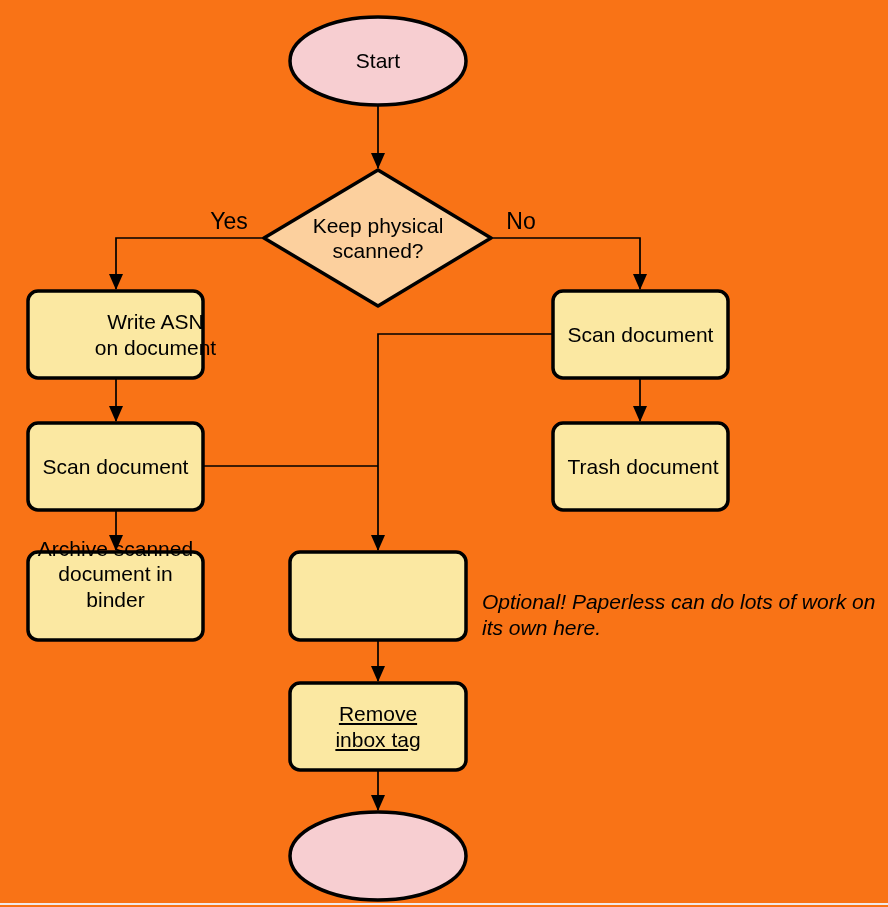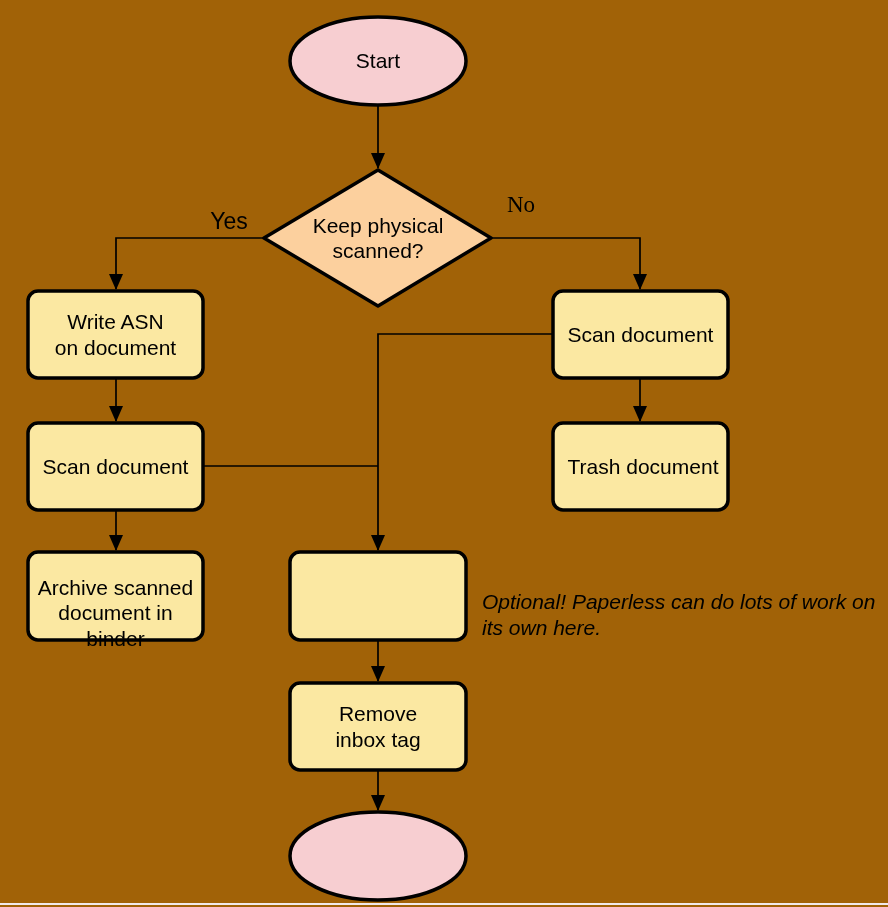--- a/index.html
+++ b/index.html
@@ -1,19 +1,19 @@
 <!DOCTYPE html>
 <html><head>
 <meta charset="utf-8">
 <style>
   html,body { margin:0; padding:0; background:#ffffff; }
   .canvas {
     position:relative;
     width:888px; height:907px;
-    background:#a16207;
+    background:#f97316;
     font-family:"Liberation Sans", sans-serif;
     overflow:hidden;
   }
   .canvas svg { position:absolute; left:0; top:0; }
   .lbl {
     position:absolute;
     display:flex; align-items:center; justify-content:center;
     text-align:center;
     white-space:pre-line;
     font-size:21px; line-height:1.2;
@@ -74,31 +74,31 @@
       <rect x="553" y="423" width="175" height="87" rx="10" fill="#fbe8a2" stroke="#000000"></rect>
       <rect x="290" y="552" width="176" height="88" rx="10" fill="#fbe8a2" stroke="#000000"></rect>
       <rect x="290" y="683" width="176" height="87" rx="10" fill="#fbe8a2" stroke="#000000"></rect>
       <ellipse cx="378" cy="856" rx="88" ry="44" fill="#f7ced1" stroke="#000000"></ellipse>
     </g>
   </svg>
 
   <div class="lbl" style="left:290px; top:17px;  width:176px; height:88px;">Start</div>
   <div class="lbl" style="left:276px; top:182px; width:204px; height:112px;">Keep physical
 scanned?</div>
-  <div class="lbl" style="left:28px;  top:291px; width:175px; height:87px;">Write ASN
+  <div class="lbl" style="left:28px;  top:291px; width:175px; height:87px;padding-left:40px;">Write ASN
 on document</div>
   <div class="lbl" style="left:28px;  top:423px; width:175px; height:87px;">Scan document</div>
-  <div class="lbl" style="left:28px;  top:569px; width:175px; height:88px;">Archive scanned
+  <div class="lbl" style="left:28px;  top:530px; width:175px; height:88px;">Archive scanned
 document in
 binder</div>
   <div class="lbl" style="left:553px; top:291px; width:175px; height:87px;">Scan document</div>
   <div class="lbl" style="left:553px; top:423px; width:180px; height:87px;">Trash document</div>
-  <div class="lbl" style="left:290px; top:683px; width:176px; height:87px;">Remove
+  <div class="lbl" style="left:290px; top:683px; width:176px; height:87px;text-decoration:underline;">Remove
 inbox tag</div>
 
   <div class="edge-lbl" style="left:194px; top:209px; width:70px;">Yes</div>
-  <div class="edge-lbl" style="left:486px; top:192px; width:70px;font-family:Liberation Serif, serif;">No</div>
+  <div class="edge-lbl" style="left:486px; top:209px; width:70px;">No</div>
 
   <div class="note" style="left:482px; top:589px; width:420px;">Optional! Paperless can do lots of work on
 its own here.</div>
 
   <div class="page-edge"></div>
 </div>
 
 </body></html>

